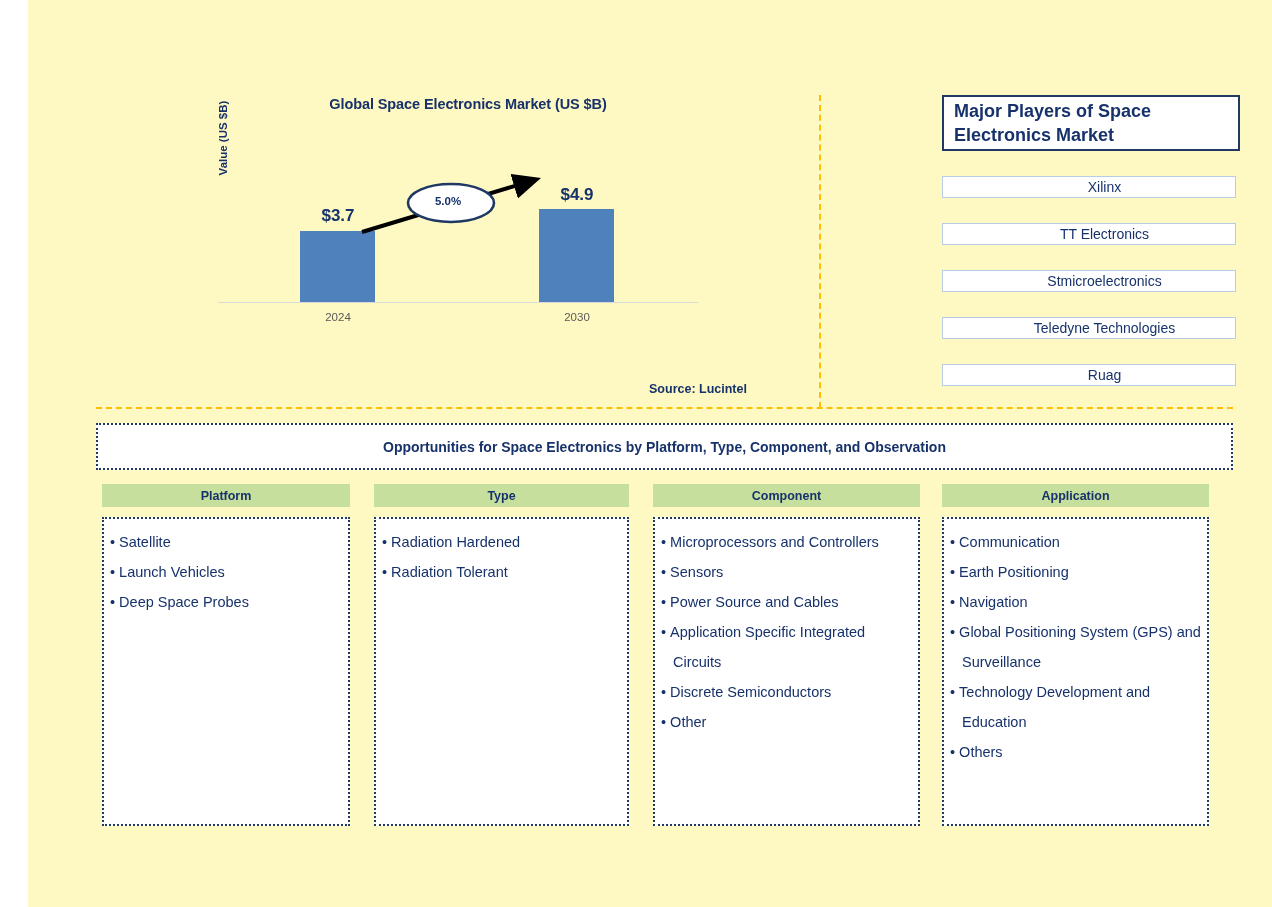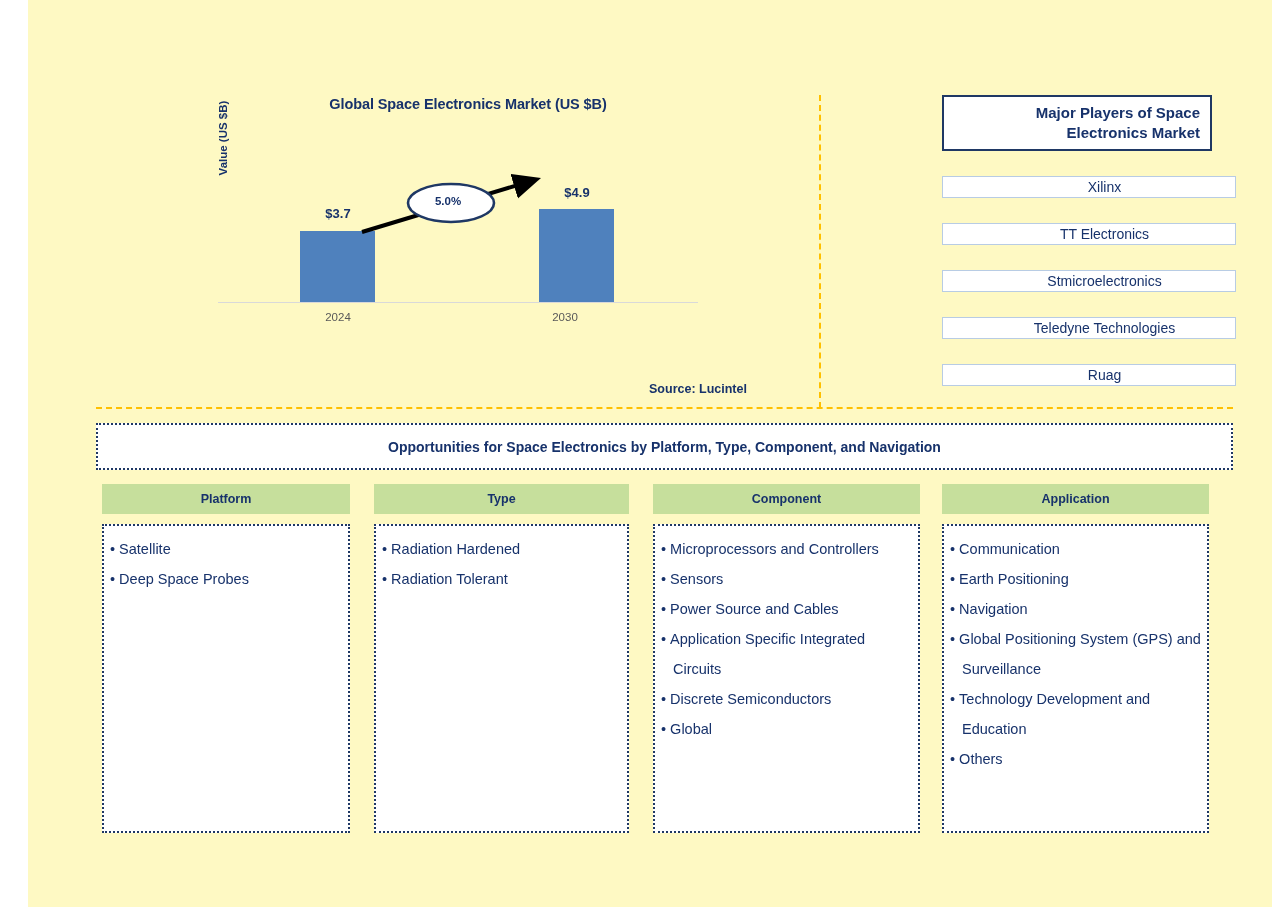--- a/index.html
+++ b/index.html
@@ -64,39 +64,39 @@
   }
   .bar {
     position: absolute;
     background: #4F81BD;
   }
   #bar-2024 { left: 272px; top: 231px; width: 75px; height: 71px; }
   #bar-2030 { left: 511px; top: 209px; width: 75px; height: 93px; }
 
   .bar-value {
     position: absolute;
-    font-size: 13px;
+    font-size: 17px;
     font-weight: bold;
     color: #17326B;
     text-align: center;
     white-space: nowrap;
   }
   #value-2024 { left: 265px; top: 206px; width: 90px; }
   #value-2030 { left: 504px; top: 185px; width: 90px; }
 
   .bar-cat {
     position: absolute;
     font-size: 11.5px;
     font-weight: normal;
     color: #595959;
     text-align: center;
     white-space: nowrap;
   }
   #cat-2024 { left: 265px; top: 311px; width: 90px; }
-  #cat-2030 { left: 492px; top: 311px; width: 90px; }
+  #cat-2030 { left: 504px; top: 311px; width: 90px; }
 
   #cagr-arrow-svg {
     position: absolute;
     left: 330px;
     top: 172px;
     width: 190px;
     height: 76px;
   }
   #cagr-text {
     position: absolute;
@@ -140,29 +140,29 @@
 
   
   #players-panel {
     position: absolute;
     left: 914px;
     top: 95px;
     width: 294px;
   }
   #players-title {
     box-sizing: border-box;
-    width: 270px;
+    width: 298px;
     height: 56px;
     border: 2px solid #1F3864;
     background: #ffffff;
     display: flex;
     align-items: center;
     justify-content: center;
-    text-align: right;
-    font-size: 15px;
+    text-align: left;
+    font-size: 18px;
     font-weight: bold;
     color: #17326B;
     line-height: 1.35;
     padding: 0 10px;
   }
   .player-box {
     box-sizing: border-box;
     width: 294px;
     height: 22px;
     margin-top: 25px;
@@ -199,21 +199,21 @@
   
   .col { position: absolute; top: 484px; }
   #col-0 { left: 74px;  width: 248px; }
   #col-1 { left: 346px; width: 255px; }
   #col-2 { left: 625px; width: 267px; }
   #col-3 { left: 914px; width: 267px; }
 
   .col-header {
     box-sizing: border-box;
     width: 100%;
-    height: 30px;
+    height: 23px;
     background: #C6DF9C;
     border: 1px solid #C6DF9C;
     display: flex;
     align-items: center;
     justify-content: center;
     font-size: 12.5px;
     font-weight: bold;
     color: #17326B;
   }
   .col-body {
@@ -283,27 +283,28 @@
 
   <div id="players-panel">
     <div id="players-title">Major Players of Space Electronics Market</div>
     <div class="player-box">Xilinx</div>
     <div class="player-box">TT Electronics</div>
     <div class="player-box">Stmicroelectronics</div>
     <div class="player-box">Teledyne Technologies</div>
     <div class="player-box">Ruag</div>
   </div>
 
-  <div id="opportunities-banner">Opportunities for Space Electronics by Platform, Type, Component, and Navigation</div>
+  <div id="opportunities-banner">Opportunities for Space Electronics by Platform, Type, Component, and Observation</div>
 
   <div class="col" id="col-0">
     <div class="col-header">Platform</div>
     <div class="col-body">
       <ul>
           <li>Satellite</li>
+          <li>Launch Vehicles</li>
           <li>Deep Space Probes</li>
         </ul>
     </div>
   </div>
 
   <div class="col" id="col-1">
     <div class="col-header">Type</div>
     <div class="col-body">
       <ul>
           <li>Radiation Hardened</li>
@@ -314,21 +315,21 @@
 
   <div class="col" id="col-2">
     <div class="col-header">Component</div>
     <div class="col-body">
       <ul>
           <li>Microprocessors and Controllers</li>
           <li>Sensors</li>
           <li>Power Source and Cables</li>
           <li>Application Specific Integrated Circuits</li>
           <li>Discrete Semiconductors</li>
-          <li>Global</li>
+          <li>Other</li>
         </ul>
     </div>
   </div>
 
   <div class="col" id="col-3">
     <div class="col-header">Application</div>
     <div class="col-body">
       <ul>
           <li>Communication</li>
           <li>Earth Positioning</li>

